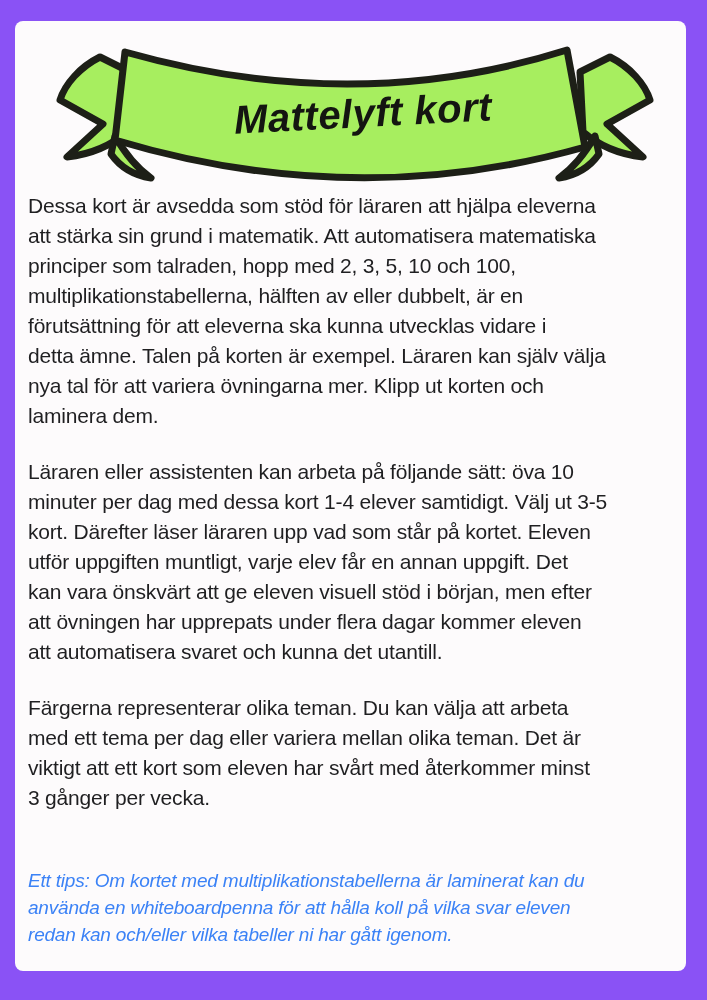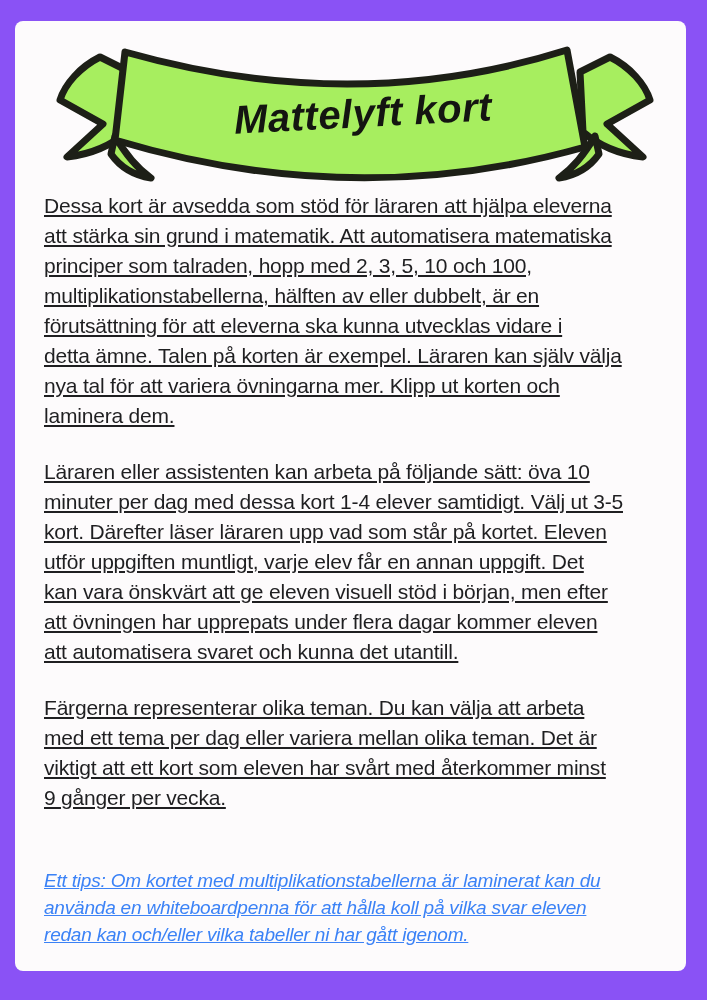--- a/index.html
+++ b/index.html
@@ -48,26 +48,25 @@
     color: #141511;
   }
   .content {
     position: absolute;
     left: 13px;
     top: 170px;
     width: 650px;
     color: #1F1F21;
   }
   .content p {
-    margin: 0 0 26px 16px;
+    margin: 0 0 26px 0;
     font-size: 21px;
     line-height: 30px;
     letter-spacing: -0.2px;
     white-space: pre-line;
-    text-decoration: underline;
   }
   .content p.tip {
     margin-top: 54px;
     font-style: italic;
     font-size: 19px;
     line-height: 27px;
     color: #3b82f6;
   }
 </style>
 </head>
@@ -99,20 +98,20 @@
       <p>Läraren eller assistenten kan arbeta på följande sätt: öva 10
 minuter per dag med dessa kort 1-4 elever samtidigt. Välj ut 3-5
 kort. Därefter läser läraren upp vad som står på kortet. Eleven
 utför uppgiften muntligt, varje elev får en annan uppgift. Det
 kan vara önskvärt att ge eleven visuell stöd i början, men efter
 att övningen har upprepats under flera dagar kommer eleven
 att automatisera svaret och kunna det utantill.</p>
       <p>Färgerna representerar olika teman. Du kan välja att arbeta
 med ett tema per dag eller variera mellan olika teman. Det är
 viktigt att ett kort som eleven har svårt med återkommer minst
-9 gånger per vecka.</p>
+3 gånger per vecka.</p>
       <p class="tip">Ett tips: Om kortet med multiplikationstabellerna är laminerat kan du
 använda en whiteboardpenna för att hålla koll på vilka svar eleven
 redan kan och/eller vilka tabeller ni har gått igenom.</p>
     </div>
 
   </div>
 </div>
 
 </body></html>

